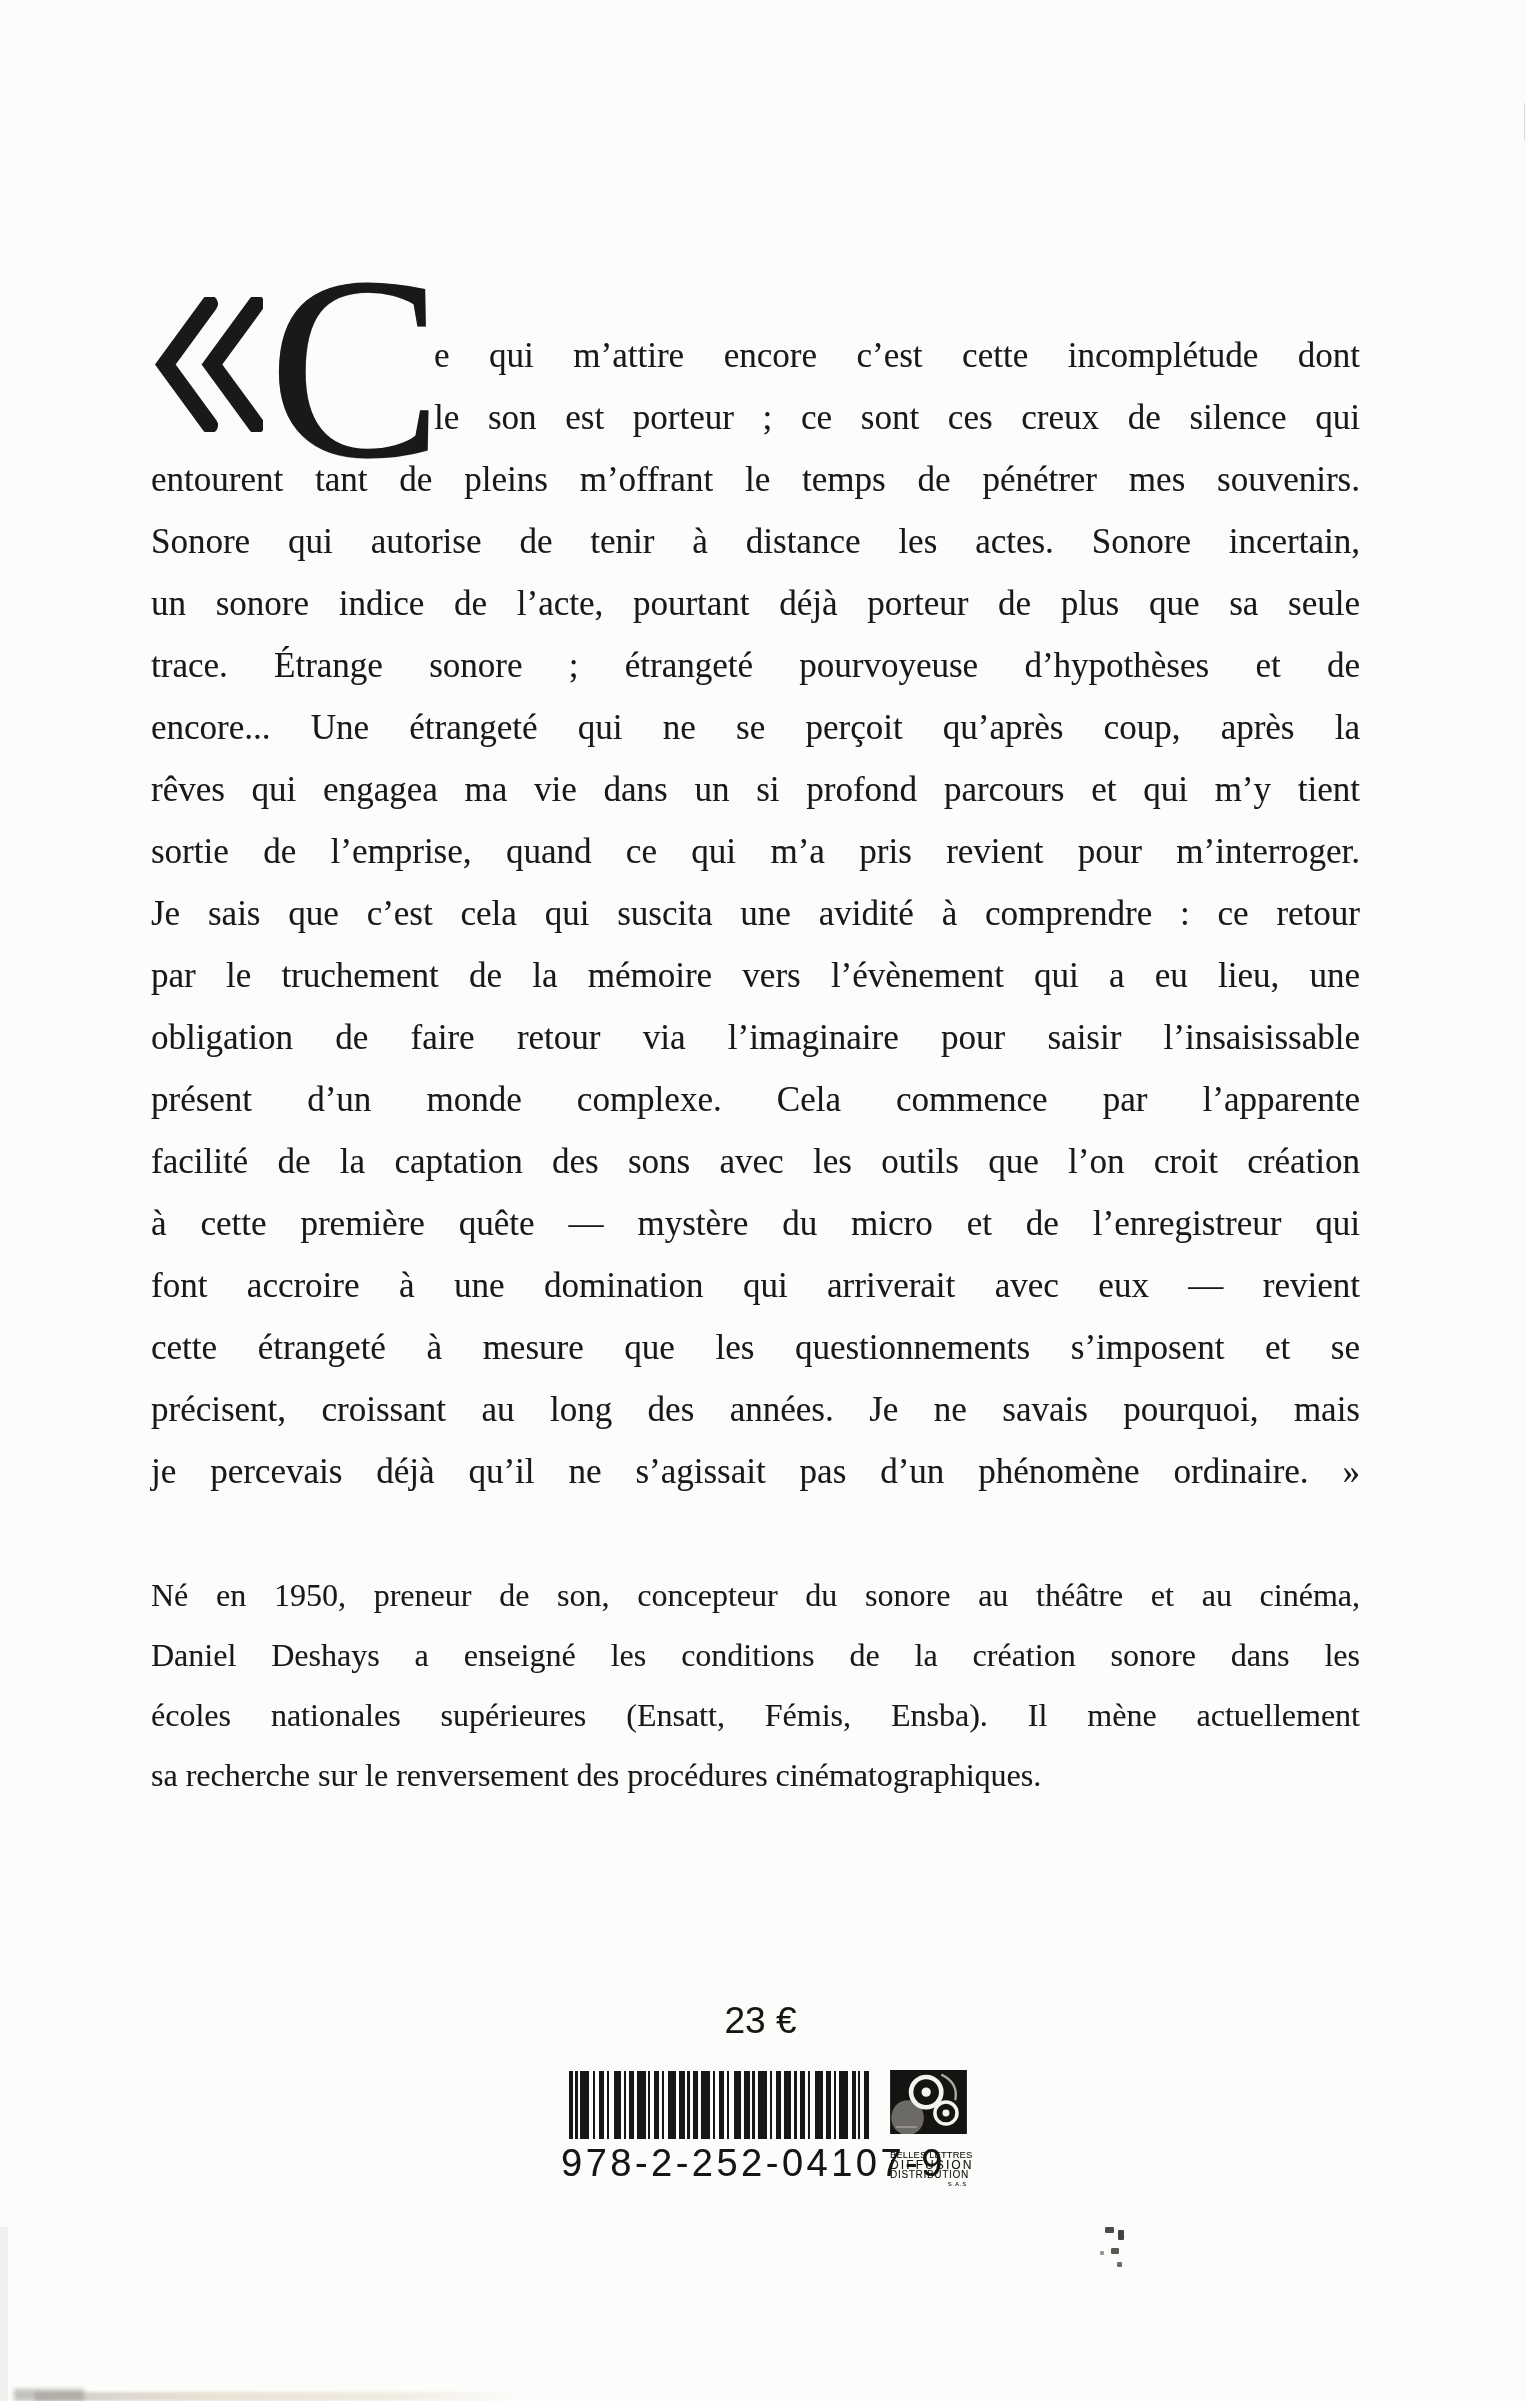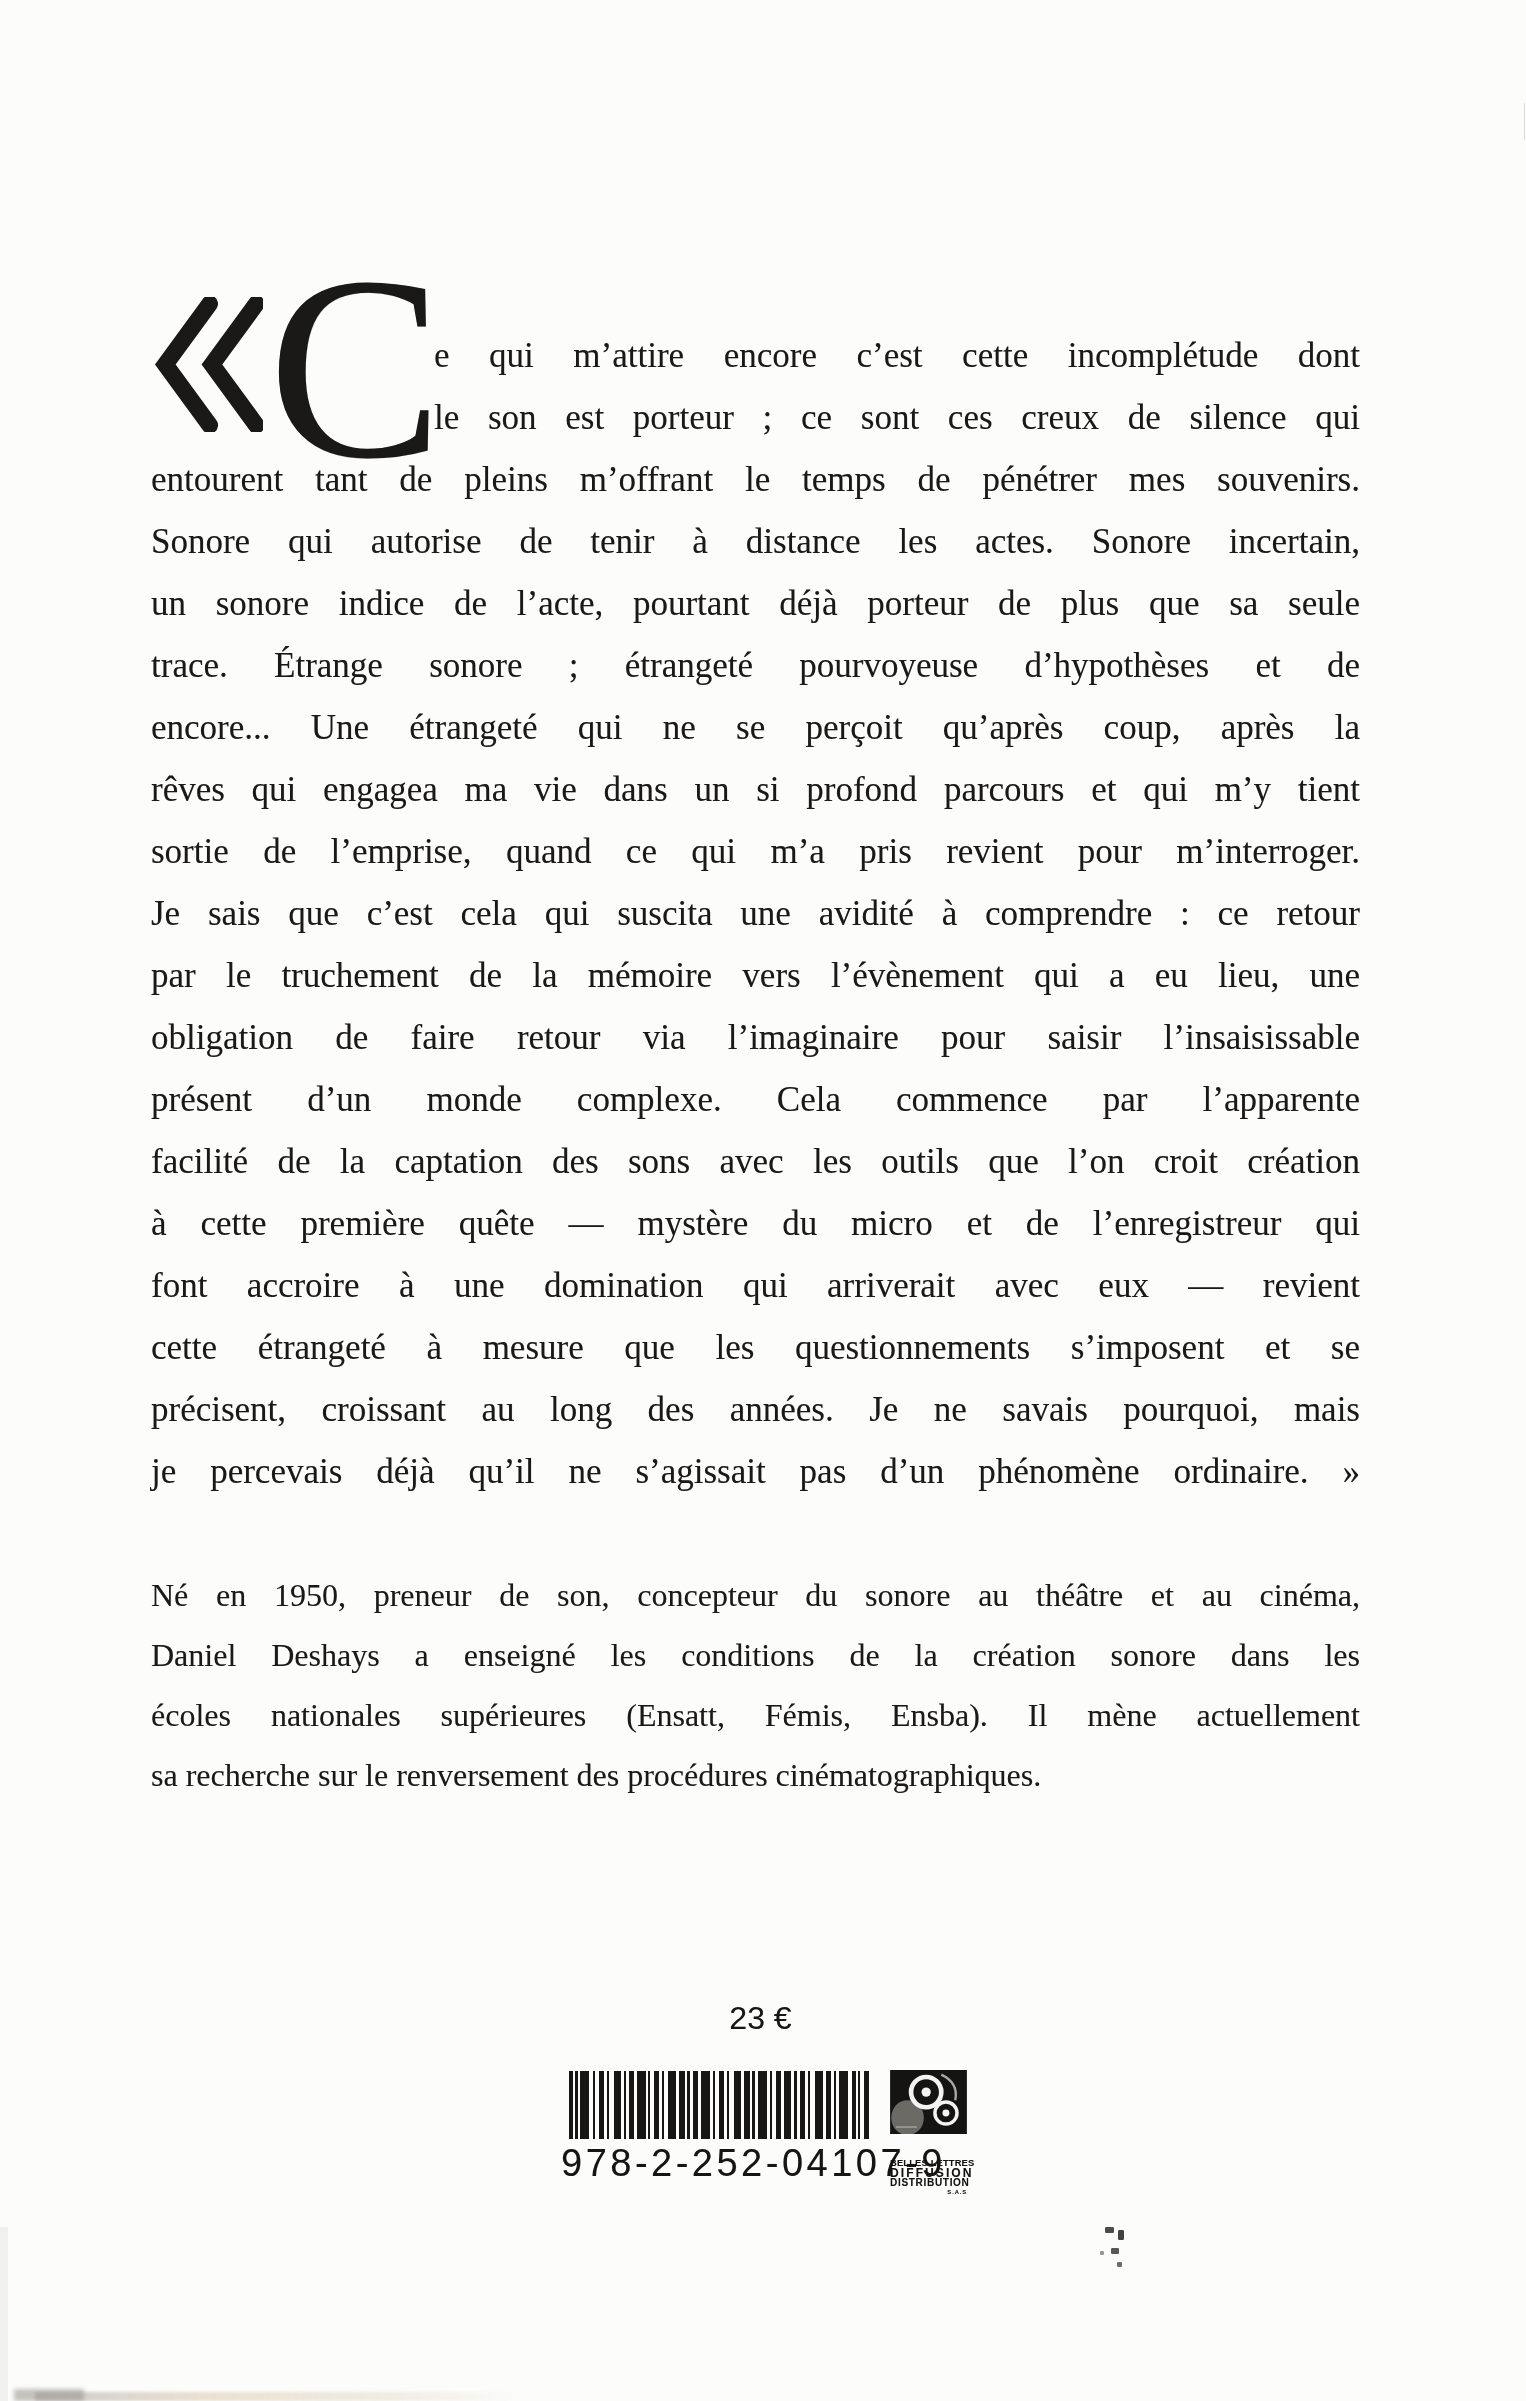--- a/index.html
+++ b/index.html
@@ -35,35 +35,35 @@
   .bline{
     font-size:32px;line-height:60px;
     text-align:justify;text-align-last:justify;
   }
   .bline.last{text-align-last:left;}
 
   
   .price{
     position:absolute;left:723px;top:2002px;width:75px;
     font-family:"Liberation Sans", sans-serif;
-    font-size:32px;line-height:1;text-align:center;color:#181613;
+    font-size:37px;line-height:1;text-align:center;color:#181613;
   }
 
   
   .barcode{position:absolute;left:569px;top:2071px;width:303px;height:68px;}
   .isbn{
     position:absolute;left:561px;top:2144px;width:325px;
     font-family:"Liberation Sans", sans-serif;
     font-size:38px;line-height:1;letter-spacing:3.5px;
     text-align:center;color:#161513;white-space:nowrap;
   }
 
   
   .logo{position:absolute;left:890px;top:2070px;width:77px;}
-  .logo-text{margin-top:22px;font-family:"Liberation Sans", sans-serif;font-weight:bold;color:#151310;}
+  .logo-text{margin-top:14px;font-family:"Liberation Sans", sans-serif;font-weight:normal;color:#151310;}
   .lt1{font-size:9.3px;letter-spacing:0.2px;line-height:10px;white-space:nowrap;}
   .lt2{font-size:12px;letter-spacing:2.1px;line-height:10px;white-space:nowrap;text-align:center;}
   .lt3{font-size:10px;letter-spacing:0.7px;line-height:10px;white-space:nowrap;}
   .lt4{font-size:5.8px;letter-spacing:0.9px;line-height:8px;text-align:right;}
 
   
   .speck{position:absolute;background:#2f2d2b;border-radius:1.2px;}
   .edge-strip-left{position:absolute;left:0;top:2227px;width:8px;height:175px;background:#f1f0ee;}
   .edge-line-right{position:absolute;right:0.6px;top:103px;width:1.7px;height:37px;background:#dcdbd8;}
   .bottom-smudge{

